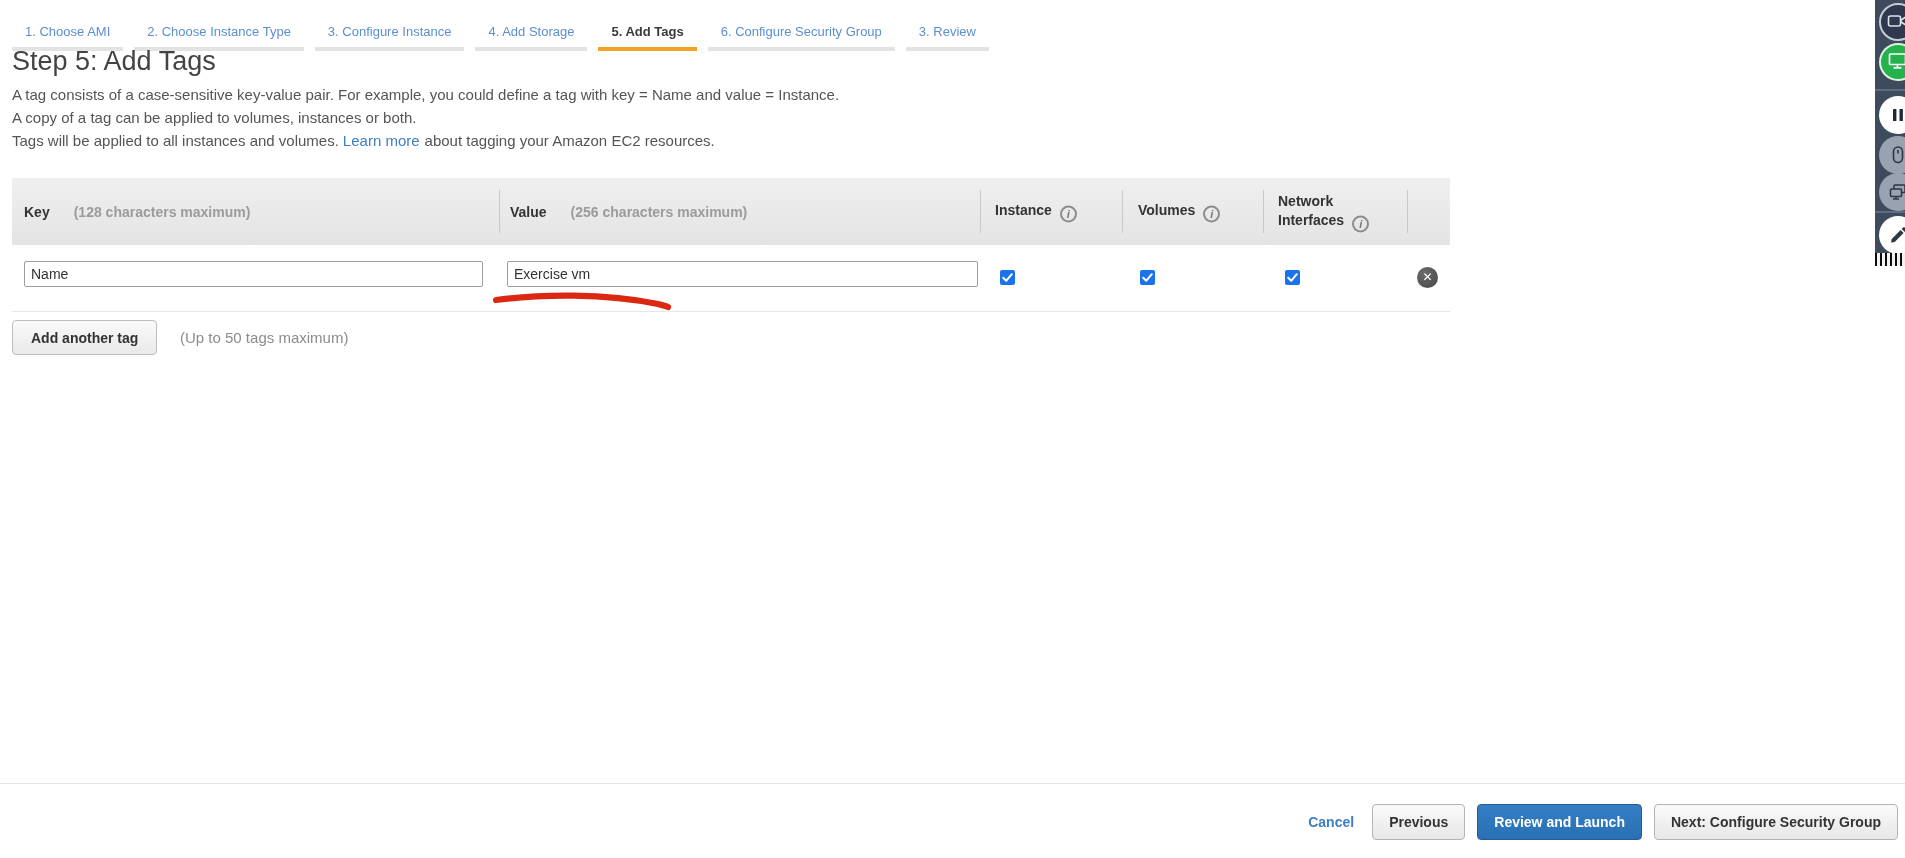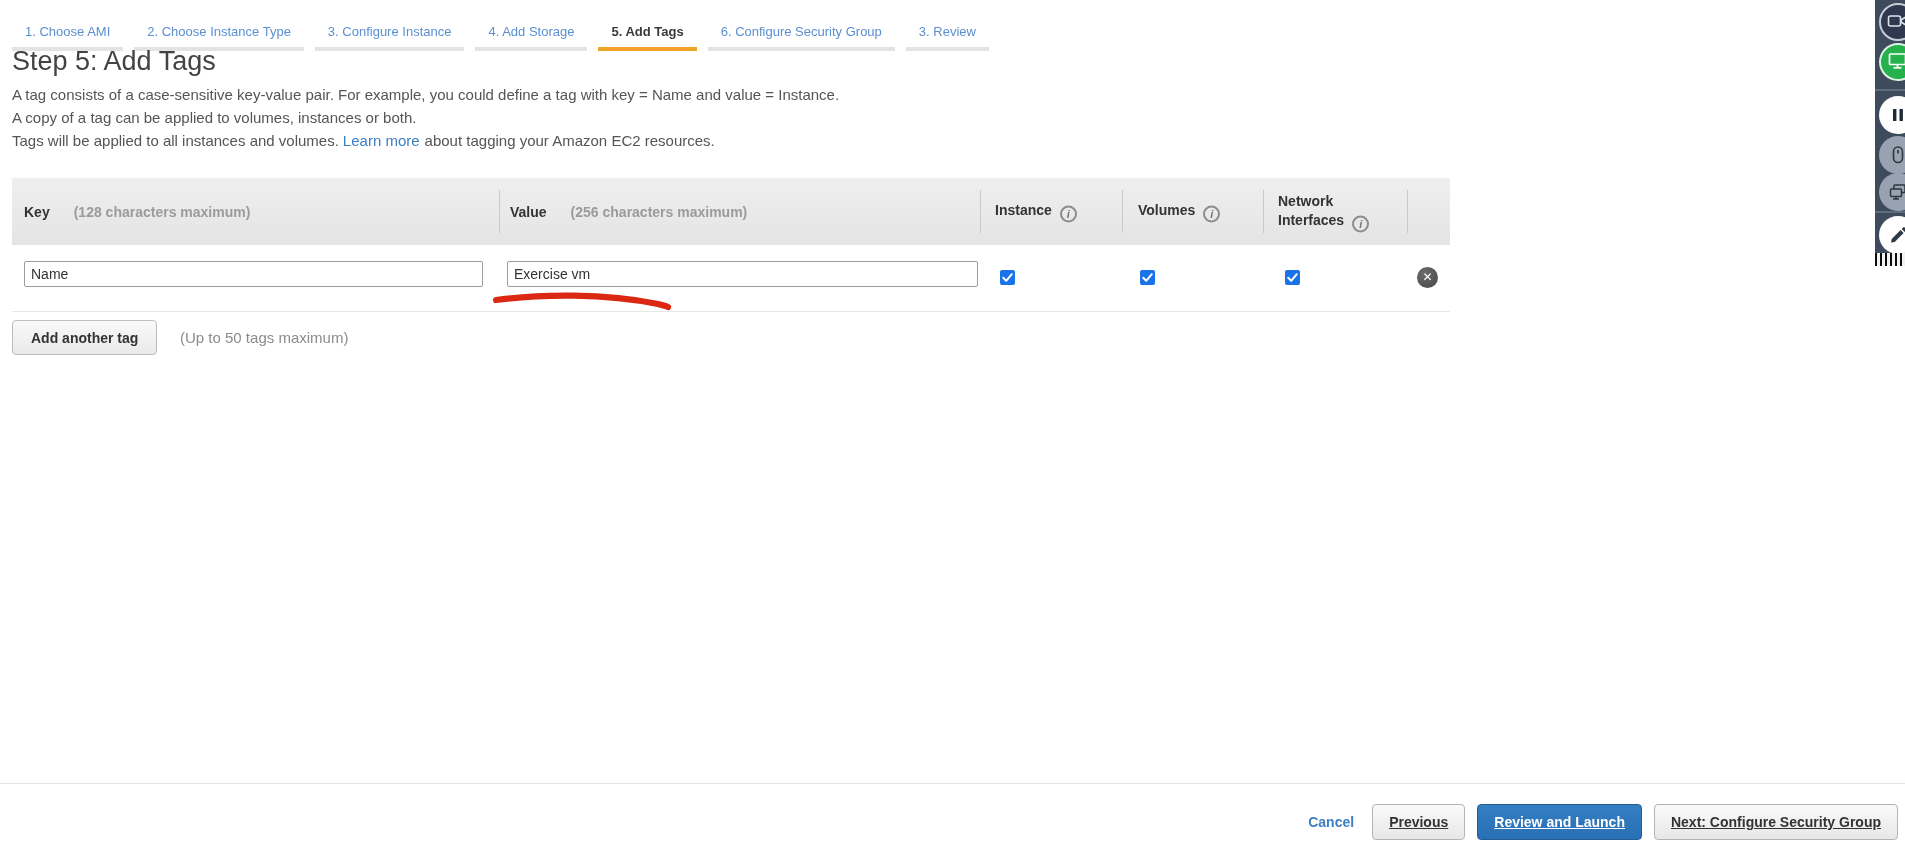--- a/index.html
+++ b/index.html
@@ -58,21 +58,21 @@
   .add-tag-btn { position:absolute; left:12px; top:320px; height:35px; padding:0 18px;
                  background:linear-gradient(#fafafa,#e9e9e9); border:1px solid #bdbdbd; border-radius:4px;
                  font-family:inherit; font-size:14px; font-weight:bold; color:#333; cursor:pointer; }
   .max-tags-hint { position:absolute; left:180px; top:329px; font-size:15px; color:#8c8c8c;text-align:right; }
 
   
   .footer-divider { position:absolute; left:0; right:0; top:783px; height:1px; background:#e4e4e4; }
   .footer-actions { position:absolute; top:804px; right:7px; display:flex; align-items:center; gap:12px; }
   .cancel-link { font-size:14px; font-weight:bold; margin-right:6px; }
   .btn { height:36px; padding:0 16px; border-radius:4px; font-family:inherit; font-size:14px;
-         font-weight:bold; cursor:pointer; white-space:nowrap;text-decoration:underline; }
+         font-weight:bold; cursor:pointer; white-space:nowrap; }
   .btn-gray { background:linear-gradient(#fafafa,#e7e7e7); border:1px solid #b4b4b4; color:#333; }
   .btn-blue { background:linear-gradient(#347fc4,#2a6fb3); border:1px solid #235d96; color:#fff; }
 
   
   .ext-toolbar { position:absolute; right:0; top:0; width:30px; height:266px; background:#3e4b5c; overflow:hidden; }
   .ext-circle { position:absolute; left:4px; width:38px; height:38px; border-radius:50%; border:none;
                 cursor:pointer; padding:0; }
   .ext-circle svg { position:absolute; left:8px; top:8px; }
   .c-video { top:3px;  background:#2e3950; border:2px solid #c6cdd8; }
   .c-video svg { left:6px; top:6px; }

